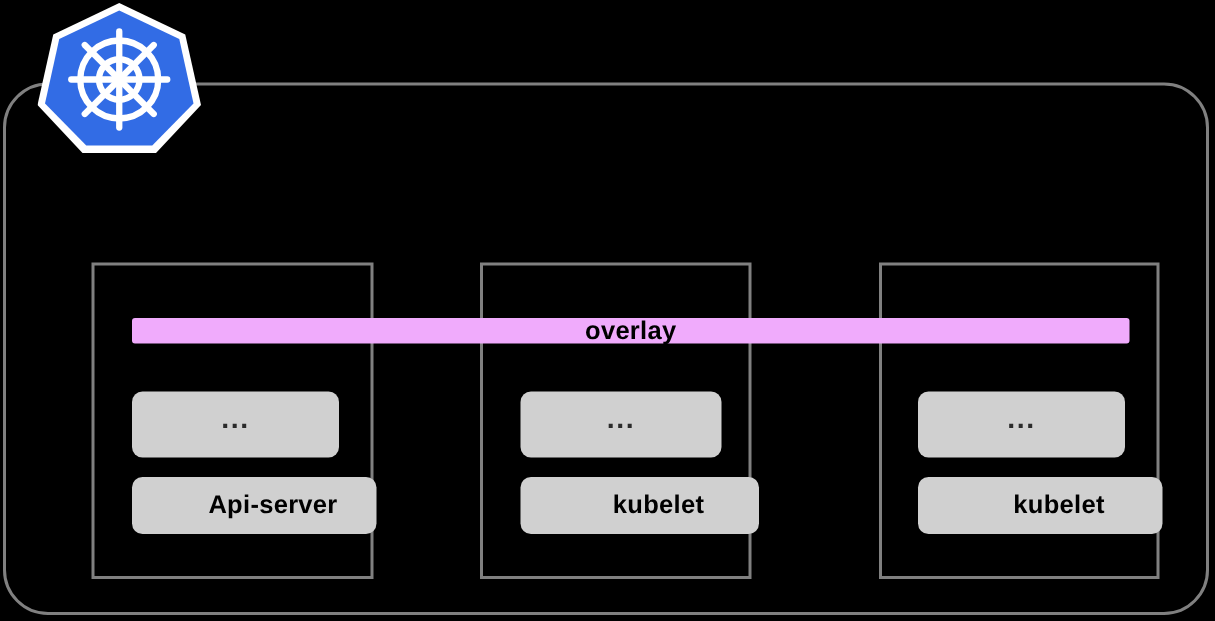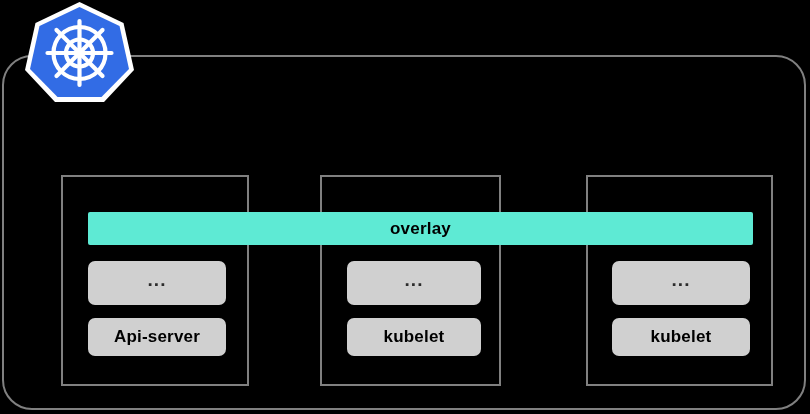--- a/index.html
+++ b/index.html
@@ -51,22 +51,22 @@
   #node-box-1 { left: 61px;  width: 188px; }
   #node-box-2 { left: 320px; width: 181px; }
   #node-box-3 { left: 586px; width: 187px; }
 
   
   .overlay-bar {
     position: absolute;
     left: 88px;
     top: 212px;
     width: 665px;
-    height: 33px;
-    background: #5eead4;
+    height: 17px;
+    background: #f0abfc;
     border-radius: 2px;
     display: flex;
     align-items: center;
     justify-content: center;
     color: #000000;
     font-size: 17px;
     font-weight: bold;
     letter-spacing: 0.2px;
   }
 
@@ -84,21 +84,21 @@
     font-weight: bold;
     letter-spacing: 0.2px;
   }
   .pill.ellipsis {
     font-size: 19px;
     letter-spacing: 1px;
     padding-bottom: 6px;
     color: #2b2b2b;
   }
   .row-mid  { top: 261px; }
-  .row-low  { top: 318px; }
+  .row-low  { top: 318px; padding-left: 25px; }
 
   .col-1 { left: 88px;  width: 138px; }
   .col-2 { left: 347px; width: 134px; }
   .col-3 { left: 612px; width: 138px; }
 </style>
 </head>
 <body>
 
 <div id="canvas">
 

